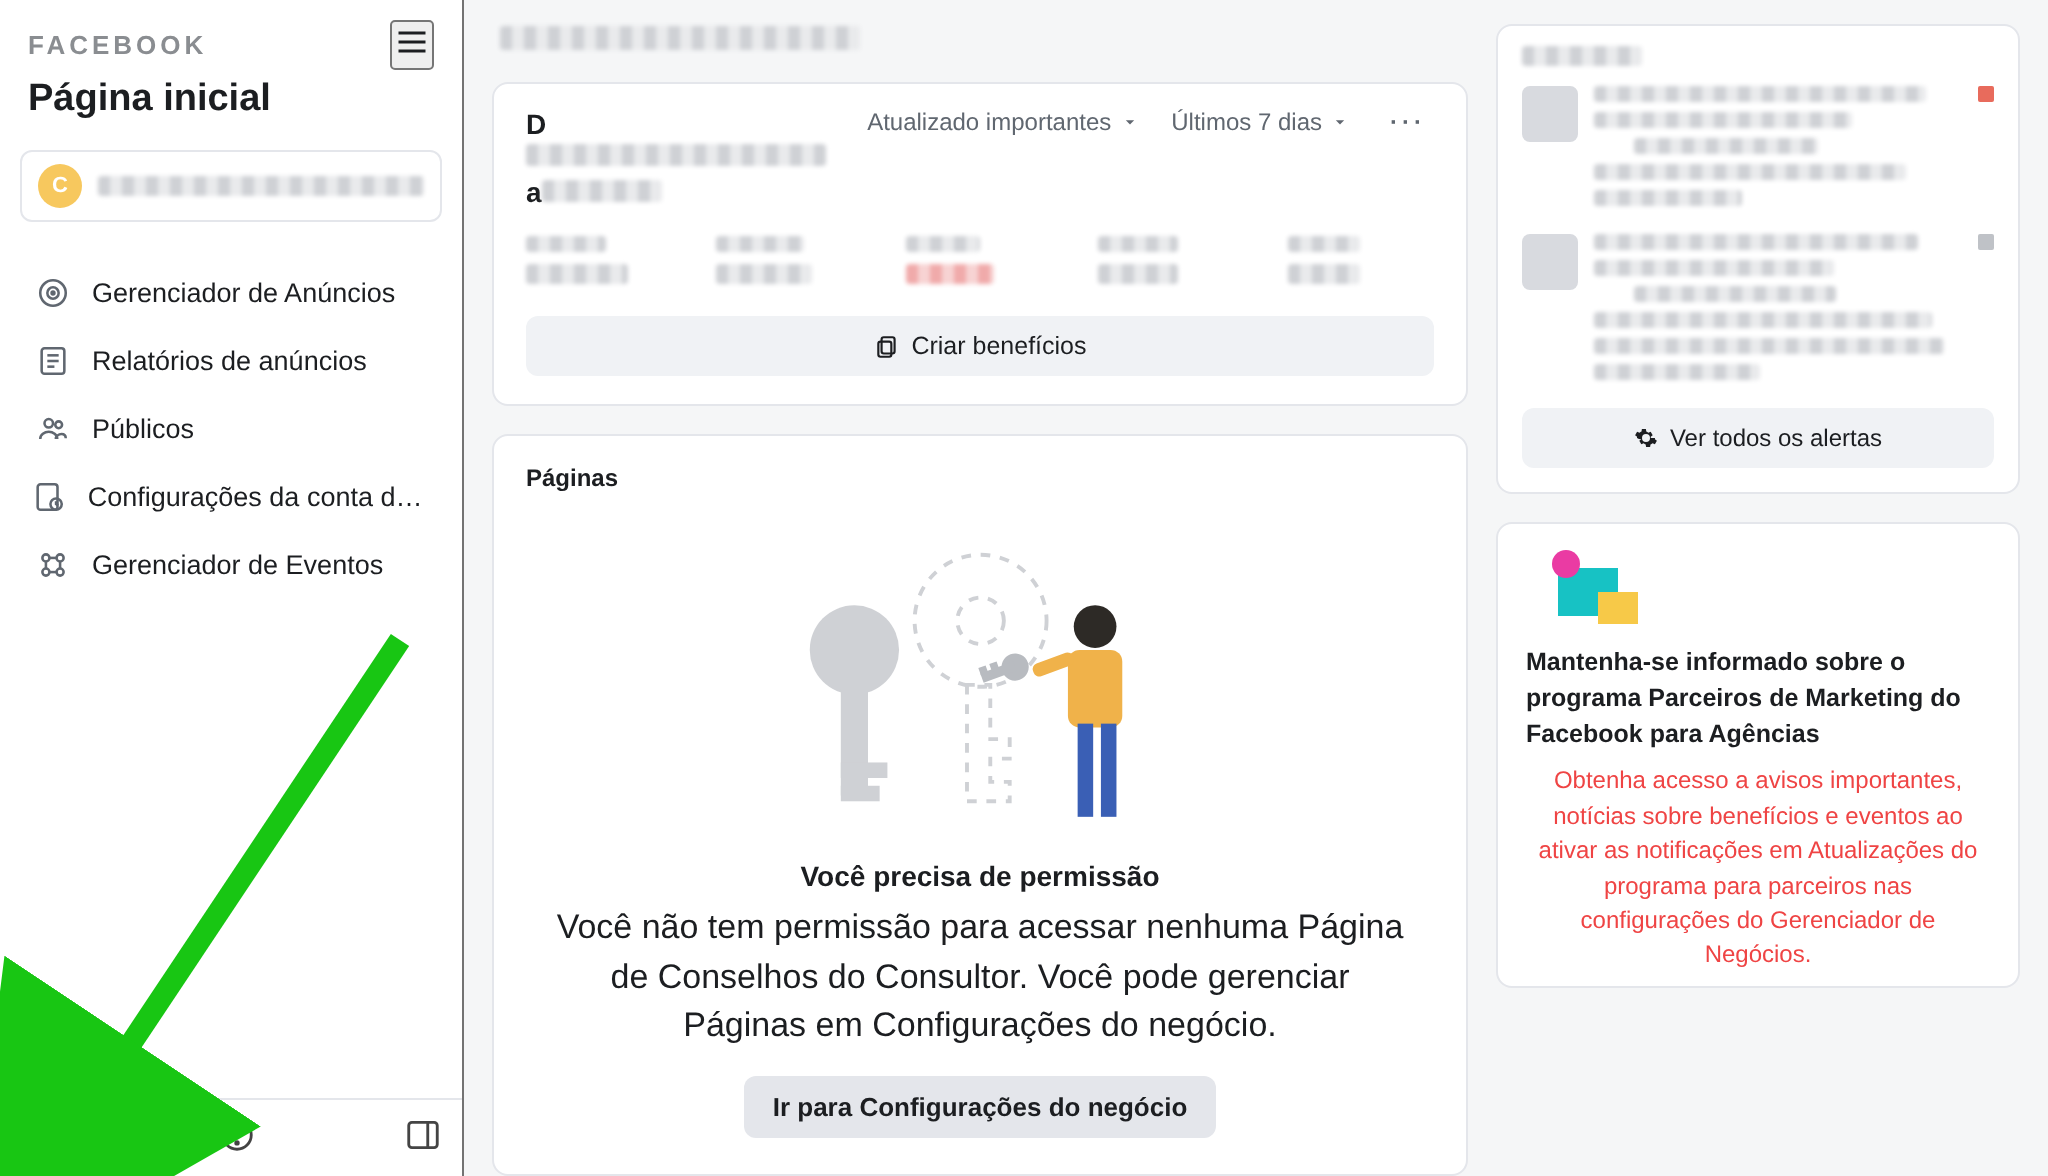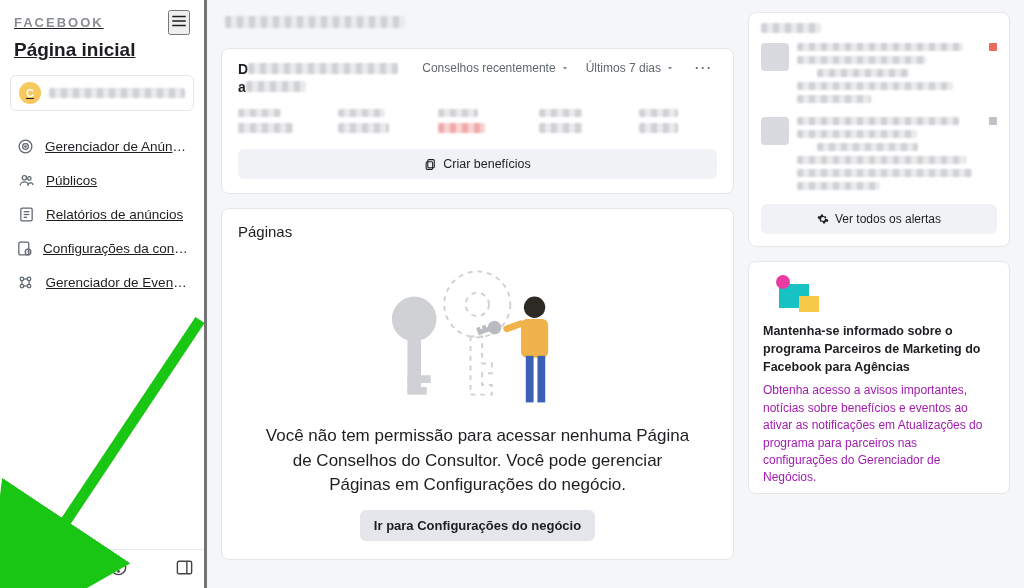--- a/index.html
+++ b/index.html
@@ -1,19 +1,19 @@
 <!DOCTYPE html>
 <html><head>
 <meta charset="utf-8">
 <style>
   * { box-sizing: border-box; margin: 0; padding: 0; }
   html, body { width: 1024px; height: 588px; overflow: hidden; font-family: -apple-system, BlinkMacSystemFont, "Segoe UI", Helvetica, Arial, sans-serif; background:#f5f6f7; color:#1c1e21;}
   .app { display:flex; width:1024px; height:588px; }
   
-  .sidebar { width:207px; background:#fff; border-right:3px solid #737373; display:flex; flex-direction:column; position:relative;text-decoration:underline;}
+  .sidebar { width:232px; background:#fff; border-right:1px solid #737373; display:flex; flex-direction:column; position:relative;}
   .sb-top { padding:10px 14px 4px; }
   .sb-brandrow { display:flex; align-items:center; justify-content:space-between;}
   .sb-brand { color:#8a8d91; font-weight:700; letter-spacing:2px; font-size:13px;}
   .hamburger svg { width:18px; height:18px; stroke:#1c1e21;}
   .sb-title { font-size:19px; font-weight:700; margin-top:4px; color:#1c1e21;}
   .account-card { margin:10px 10px 14px; border:1px solid #e4e6eb; border-radius:6px; padding:6px 8px; display:flex; align-items:center; gap:8px; cursor:pointer;}
   .avatar { width:22px; height:22px; border-radius:50%; background:#f7c85e; color:#fff; font-size:11px; font-weight:700; display:flex; align-items:center; justify-content:center;}
   .acc-label { flex:1; height:10px; }
   .blur { background:repeating-linear-gradient(90deg,#cfd1d5 0 6px,#e9eaec 6px 12px); border-radius:2px; filter:blur(1px);}
   .sb-nav { padding:4px 6px; flex:1;}
@@ -47,42 +47,42 @@
   .caret-down { width:10px;height:10px;}
   .more-btn { cursor:pointer; color:#606770; font-weight:700; letter-spacing:2px; font-size:12px; padding:0 4px;}
   .perf-body { margin-top:14px; display:flex; gap:22px;}
   .perf-metric { flex:1; min-width:0;}
   .perf-metric .lab { height:8px; margin-bottom:6px;}
   .perf-metric .val { height:10px;}
   .perf-metric.red .val { background:repeating-linear-gradient(90deg,#f0aaaa 0 6px,#f7d3d3 6px 12px);}
   .create-report { margin-top:16px; background:#f0f2f5; border-radius:6px; text-align:center; padding:8px; font-size:12.5px; color:#1c1e21; cursor:pointer; display:flex; gap:6px; align-items:center; justify-content:center;}
   
   .paginas { padding:14px 16px 18px;}
-  .pg-title { font-weight:400; font-size:15px; margin-bottom:8px;}
+  .pg-title { font-weight:700; font-size:12px; margin-bottom:8px;}
   .pg-illus { height:170px; display:flex; align-items:center; justify-content:center;}
   .pg-illus svg { height:165px;}
   .pg-head { font-weight:700; font-size:14px; text-align:center; margin-top:6px;}
   .pg-desc { font-size:17px; text-align:center; color:#1c1e21; margin:6px auto 12px; max-width:430px; line-height:1.45;}
   .pg-btn { margin:0 auto; display:block; background:#e4e6eb; border:none; border-radius:6px; padding:8px 14px; font-size:13px; font-weight:600; cursor:pointer; color:#1c1e21;}
   
   .alerts { padding:10px 12px 12px;}
   .al-title .blur { height:10px; width:60px; margin-bottom:10px;}
   .al-item { display:flex; gap:8px; margin-bottom:14px;}
   .al-av { width:28px; height:28px; background:#d8dadf; border-radius:4px; flex-shrink:0;}
   .al-lines { flex:1; display:flex; flex-direction:column; gap:5px;}
   .al-lines .blur { height:8px;}
   .al-dot { width:8px; height:8px; border-radius:1px;}
   .al-dot.red { background:#e86b5c;}
   .al-dot.grey { background:#bfc2c7;}
   .al-foot { background:#f0f2f5; border-radius:6px; text-align:center; padding:8px; font-size:12px; cursor:pointer; display:flex; gap:6px; align-items:center; justify-content:center;}
   
   .info-card { padding:12px 14px 6px; font-size:12px; line-height:1.45; color:#1c1e21;}
   .info-graphic { height:40px; margin-bottom:8px; position:relative;}
   .info-title { font-weight:700; font-size:12.5px; margin-bottom:6px;}
-  .info-body { color:#a21caf;}
+  .info-body { color:#ef4444;text-align:center;}
 </style>
 </head>
 <body>
 
 <div class="app">
 
   <aside class="sidebar">
     <div class="sb-top">
       <div class="sb-brandrow">
         <div class="sb-brand">FACEBOOK</div>
@@ -109,38 +109,38 @@
               <circle cx="12" cy="12" r="9"></circle>
               <circle cx="12" cy="12" r="4"></circle>
               <circle cx="12" cy="12" r="1" fill="currentColor"></circle>
             </svg>
           </span>
         <span class="nlabel">Gerenciador de Anúncios</span>
       </div>
       <div class="nav-item">
         <span class="nicon">
             <svg viewBox="0 0 24 24" fill="none" stroke="currentColor" stroke-width="1.8">
+              <rect x="4" y="3" width="16" height="18" rx="2"></rect>
+              <line x1="8" y1="8" x2="16" y2="8"></line>
+              <line x1="8" y1="12" x2="16" y2="12"></line>
+              <line x1="8" y1="16" x2="13" y2="16"></line>
+            </svg>
+          </span>
+        <span class="nlabel">Relatórios de anúncios</span>
+      </div>
+      <div class="nav-item">
+        <span class="nicon">
+            <svg viewBox="0 0 24 24" fill="none" stroke="currentColor" stroke-width="1.8">
               <circle cx="9" cy="8" r="3"></circle>
               <circle cx="16" cy="9" r="2.4"></circle>
               <path d="M3 19c0-3 3-5 6-5s6 2 6 5"></path>
               <path d="M14 19c0-2 2-3.5 4-3.5s3 1 3 3"></path>
             </svg>
           </span>
         <span class="nlabel">Públicos</span>
-      </div>
-      <div class="nav-item">
-        <span class="nicon">
-            <svg viewBox="0 0 24 24" fill="none" stroke="currentColor" stroke-width="1.8">
-              <rect x="4" y="3" width="16" height="18" rx="2"></rect>
-              <line x1="8" y1="8" x2="16" y2="8"></line>
-              <line x1="8" y1="12" x2="16" y2="12"></line>
-              <line x1="8" y1="16" x2="13" y2="16"></line>
-            </svg>
-          </span>
-        <span class="nlabel">Relatórios de anúncios</span>
       </div>
       <div class="nav-item">
         <span class="nicon">
             <svg viewBox="0 0 24 24" fill="none" stroke="currentColor" stroke-width="1.8">
               <rect x="4" y="3" width="14" height="18" rx="2"></rect>
               <circle cx="17" cy="17" r="4"></circle>
               <path d="M17 15v2l1.4 1"></path>
             </svg>
           </span>
         <span class="nlabel">Configurações da conta de an...</span>
@@ -218,21 +218,21 @@
 
       <section class="card perf">
         <div class="perf-head">
           <div class="perf-title-wrap">
             <div class="perf-title">
               <span>D</span><span class="blur perf-title-blur1"></span><br>
               <span>a</span><span class="blur perf-title-blur2"></span>
             </div>
           </div>
           <div class="dd">
-            <span>Conselhos recentemente</span>
+            <span>Atualizado importantes</span>
             <svg class="caret-down" viewBox="0 0 24 24" fill="currentColor">
                 <path d="M7 10l5 5 5-5z"></path>
               </svg>
           </div>
           <div class="dd">
             <span>Últimos 7 dias</span>
             <svg class="caret-down" viewBox="0 0 24 24" fill="currentColor">
                 <path d="M7 10l5 5 5-5z"></path>
               </svg>
           </div>
@@ -296,20 +296,21 @@
               <rect x="186" y="78" width="22" height="7" rx="3" fill="#f0b24a" transform="rotate(-20 186 78)"></rect>
               <g fill="#b8bbc0" transform="rotate(-20 186 78)">
                  <circle cx="178" cy="76" r="7"></circle>
                  <rect x="160" y="73" width="18" height="5"></rect>
                  <rect x="160" y="70" width="4" height="4"></rect>
                  <rect x="166" y="70" width="4" height="4"></rect>
               </g>
             </g>
           </svg>
         </div>
+        <div class="pg-head">Você precisa de permissão</div>
         <div class="pg-desc">Você não tem permissão para acessar nenhuma Página de Conselhos do Consultor. Você pode gerenciar Páginas em Configurações do negócio.</div>
         <button class="pg-btn">Ir para Configurações do negócio</button>
       </section>
     </div>
 
     <div class="col-right">
 
       <section class="card alerts">
         <div class="al-title">
             <div class="blur"></div>

